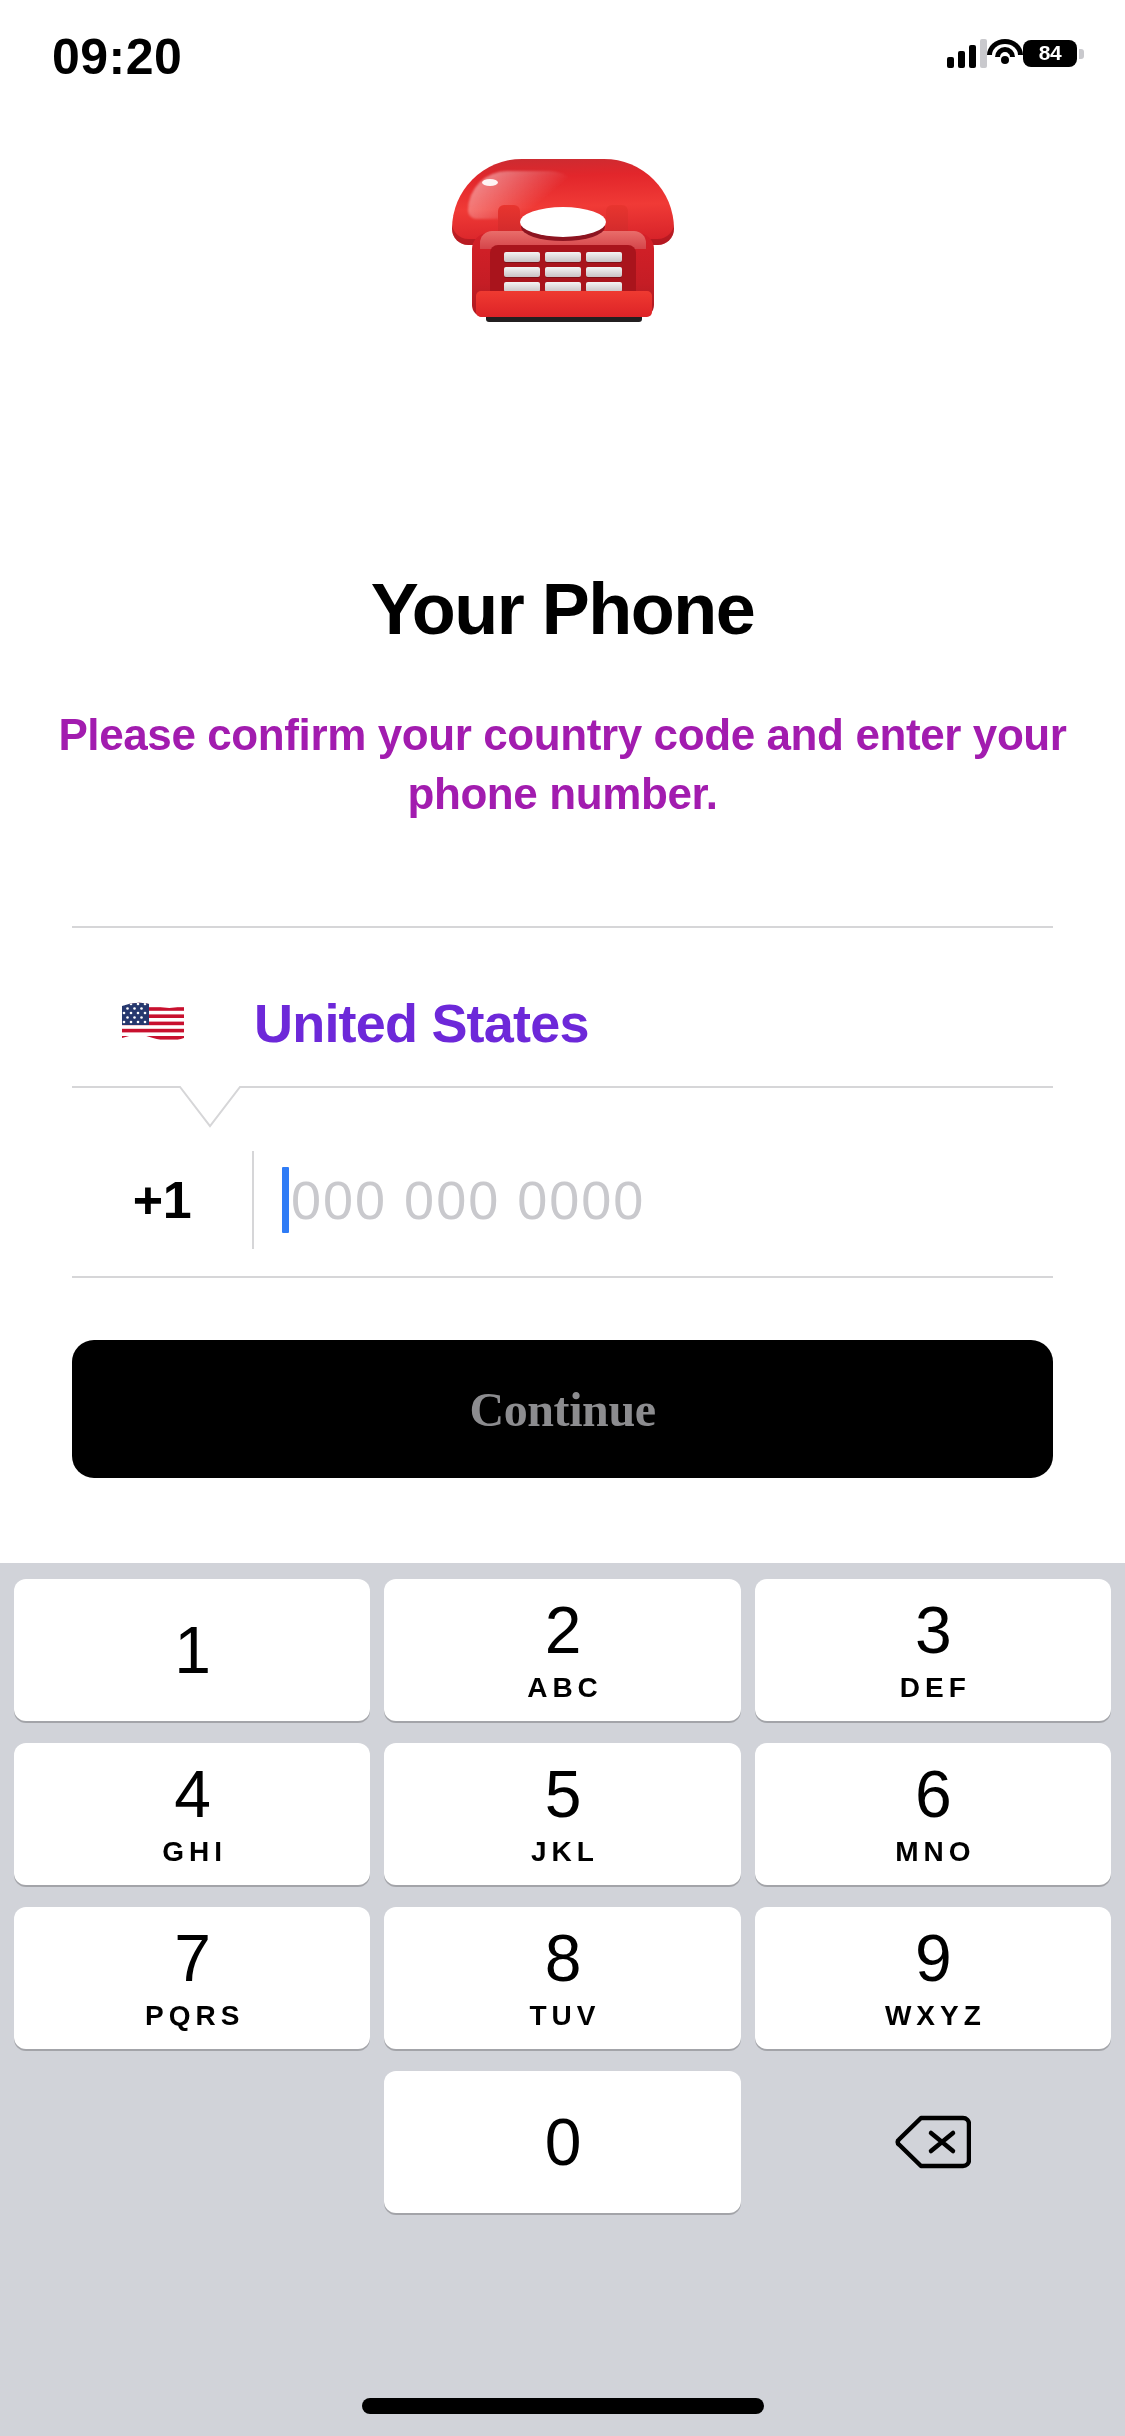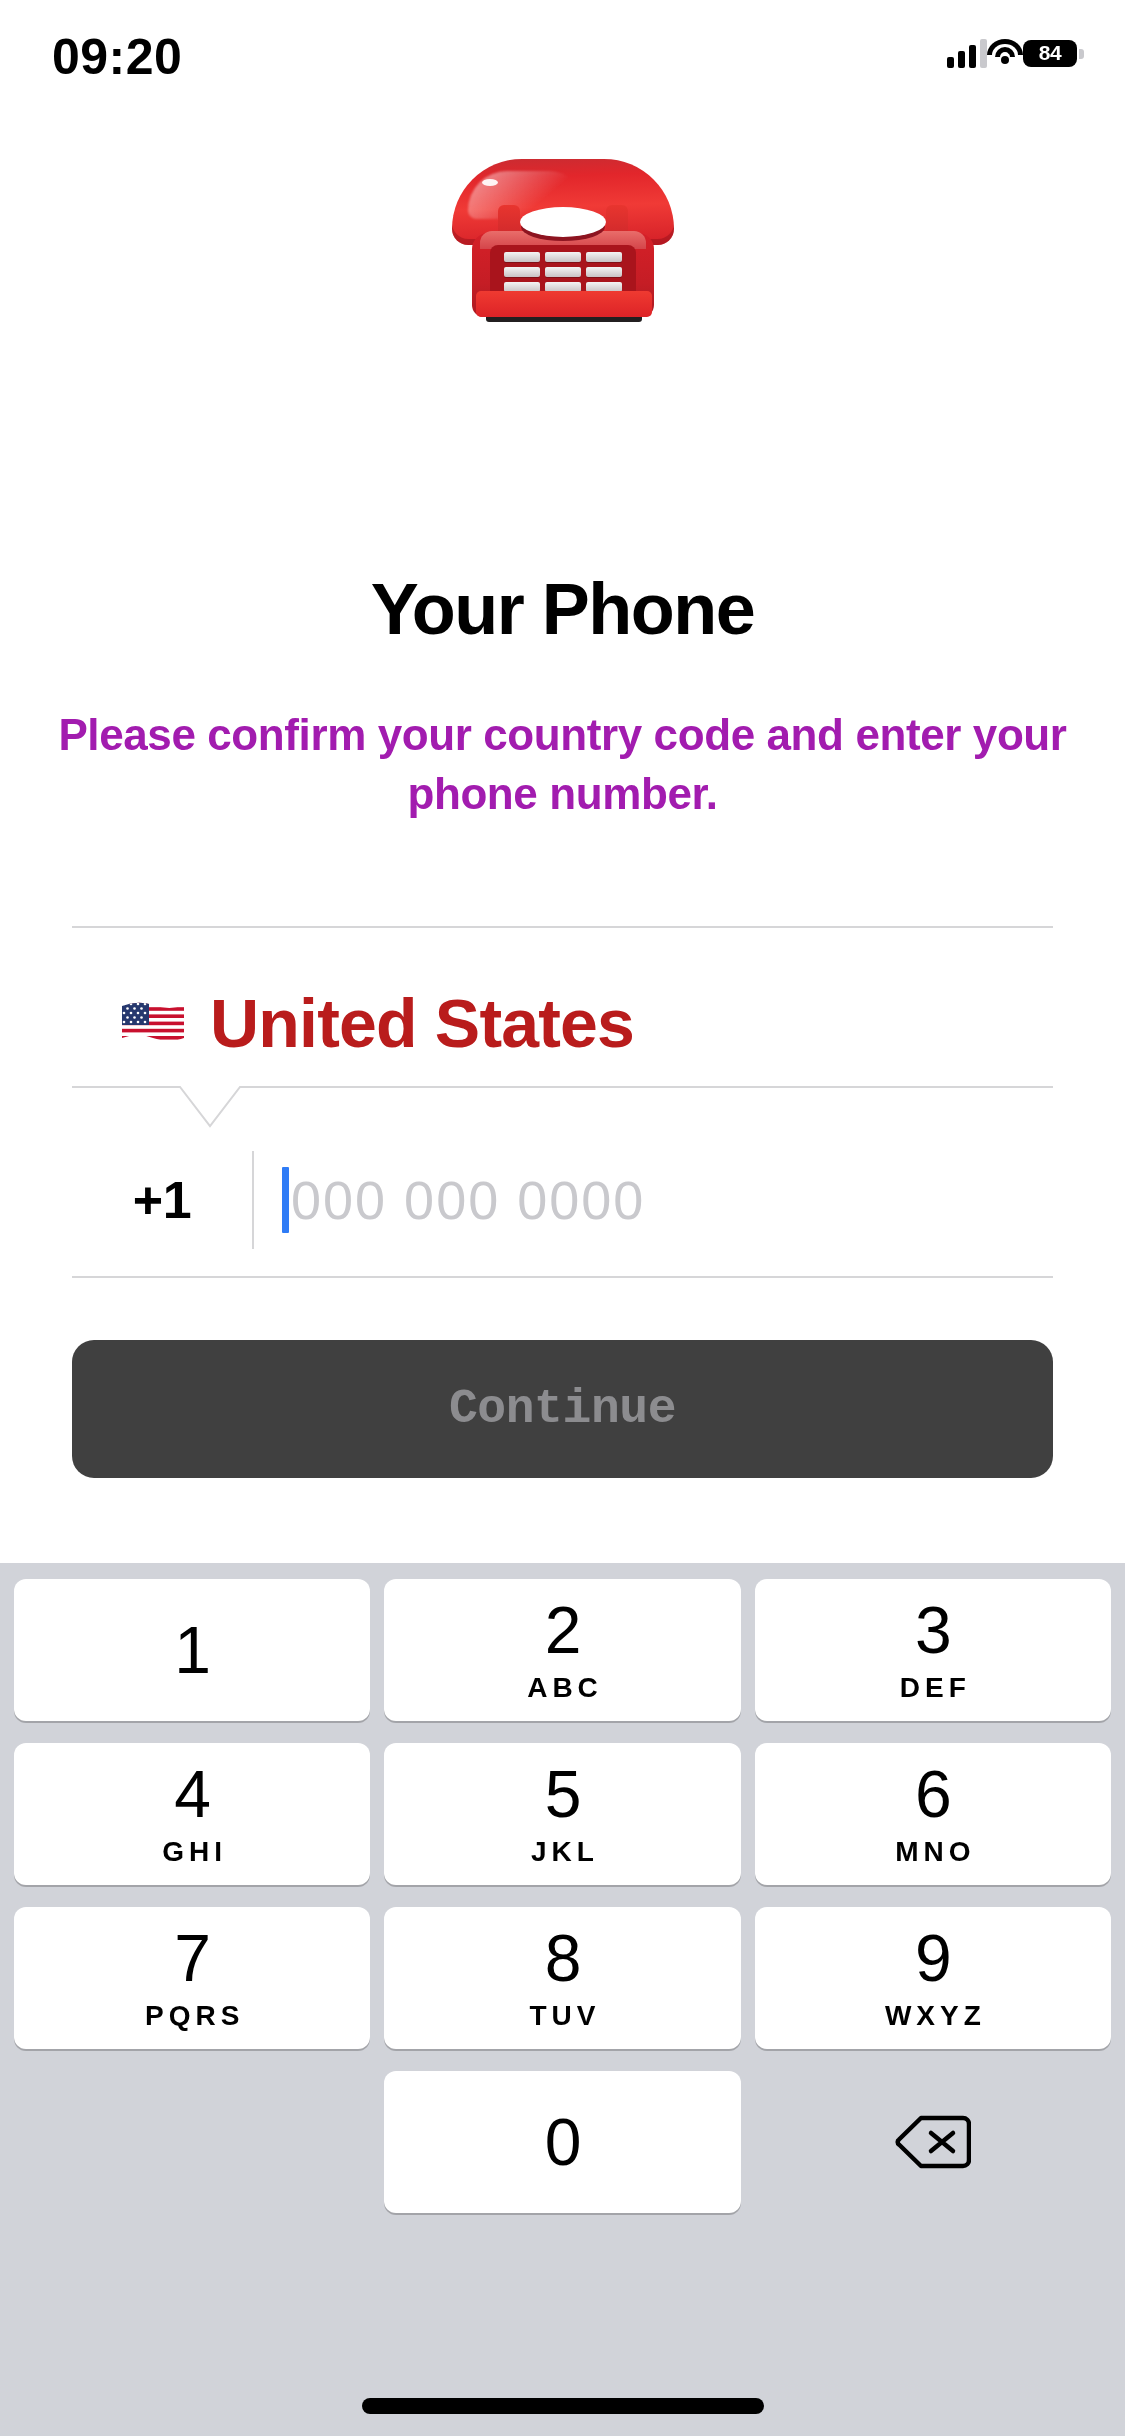--- a/index.html
+++ b/index.html
@@ -125,21 +125,21 @@
   .rule.top    { top:926px; }
   .rule.bottom { top:1276px; }
 
   .country-row {
     position:absolute; top:980px; left:72px; width:981px; height:86px;
     display:flex; align-items:center; gap:24px; padding-left:48px;
   }
   .flag-emoji { width:66px; height:46px; position:relative; flex:none; }
   .flag-emoji svg { width:66px; height:46px; display:block; }
   .country-name {
-    font-size:68px; font-weight:700; color:#b91c1c; letter-spacing:-0.8px;
+    font-size:54px; font-weight:700; color:#6d28d9; letter-spacing:-0.8px;margin-left:44px;
   }
 
   
   .notch-rule { position:absolute; top:1086px; left:72px; width:981px; height:50px; }
   .notch-rule svg { display:block; }
 
   .phone-row {
     position:absolute; top:1140px; left:72px; width:981px; height:120px;
     display:flex; align-items:center;
   }
@@ -152,23 +152,23 @@
     width:7px; height:66px; background:#2F7CF6; border-radius:1px; flex:none;
   }
   .phone-placeholder {
     font-size:54px; font-weight:400; color:#c9c9cd; letter-spacing:2px;
     margin-left:2px;
   }
 
   
   .continue {
     position:absolute; top:1340px; left:72px; width:981px; height:138px;
-    background:#404040; border:none; border-radius:22px;
+    background:#000000; border:none; border-radius:22px;
     font-size:48px; font-weight:700; color:#8c8c8f;
-    letter-spacing:-0.4px; font-family:Liberation Mono, monospace;
+    letter-spacing:-0.4px; font-family:Liberation Serif, serif;
   }
 
   
   .keyboard {
     position:absolute; left:0; top:1563px; width:1125px; height:873px;
     background:#d1d3d9;
   }
   .kb-grid {
     position:absolute; left:14px; top:16px; width:1097px;
     display:grid; grid-template-columns:repeat(3,1fr);

